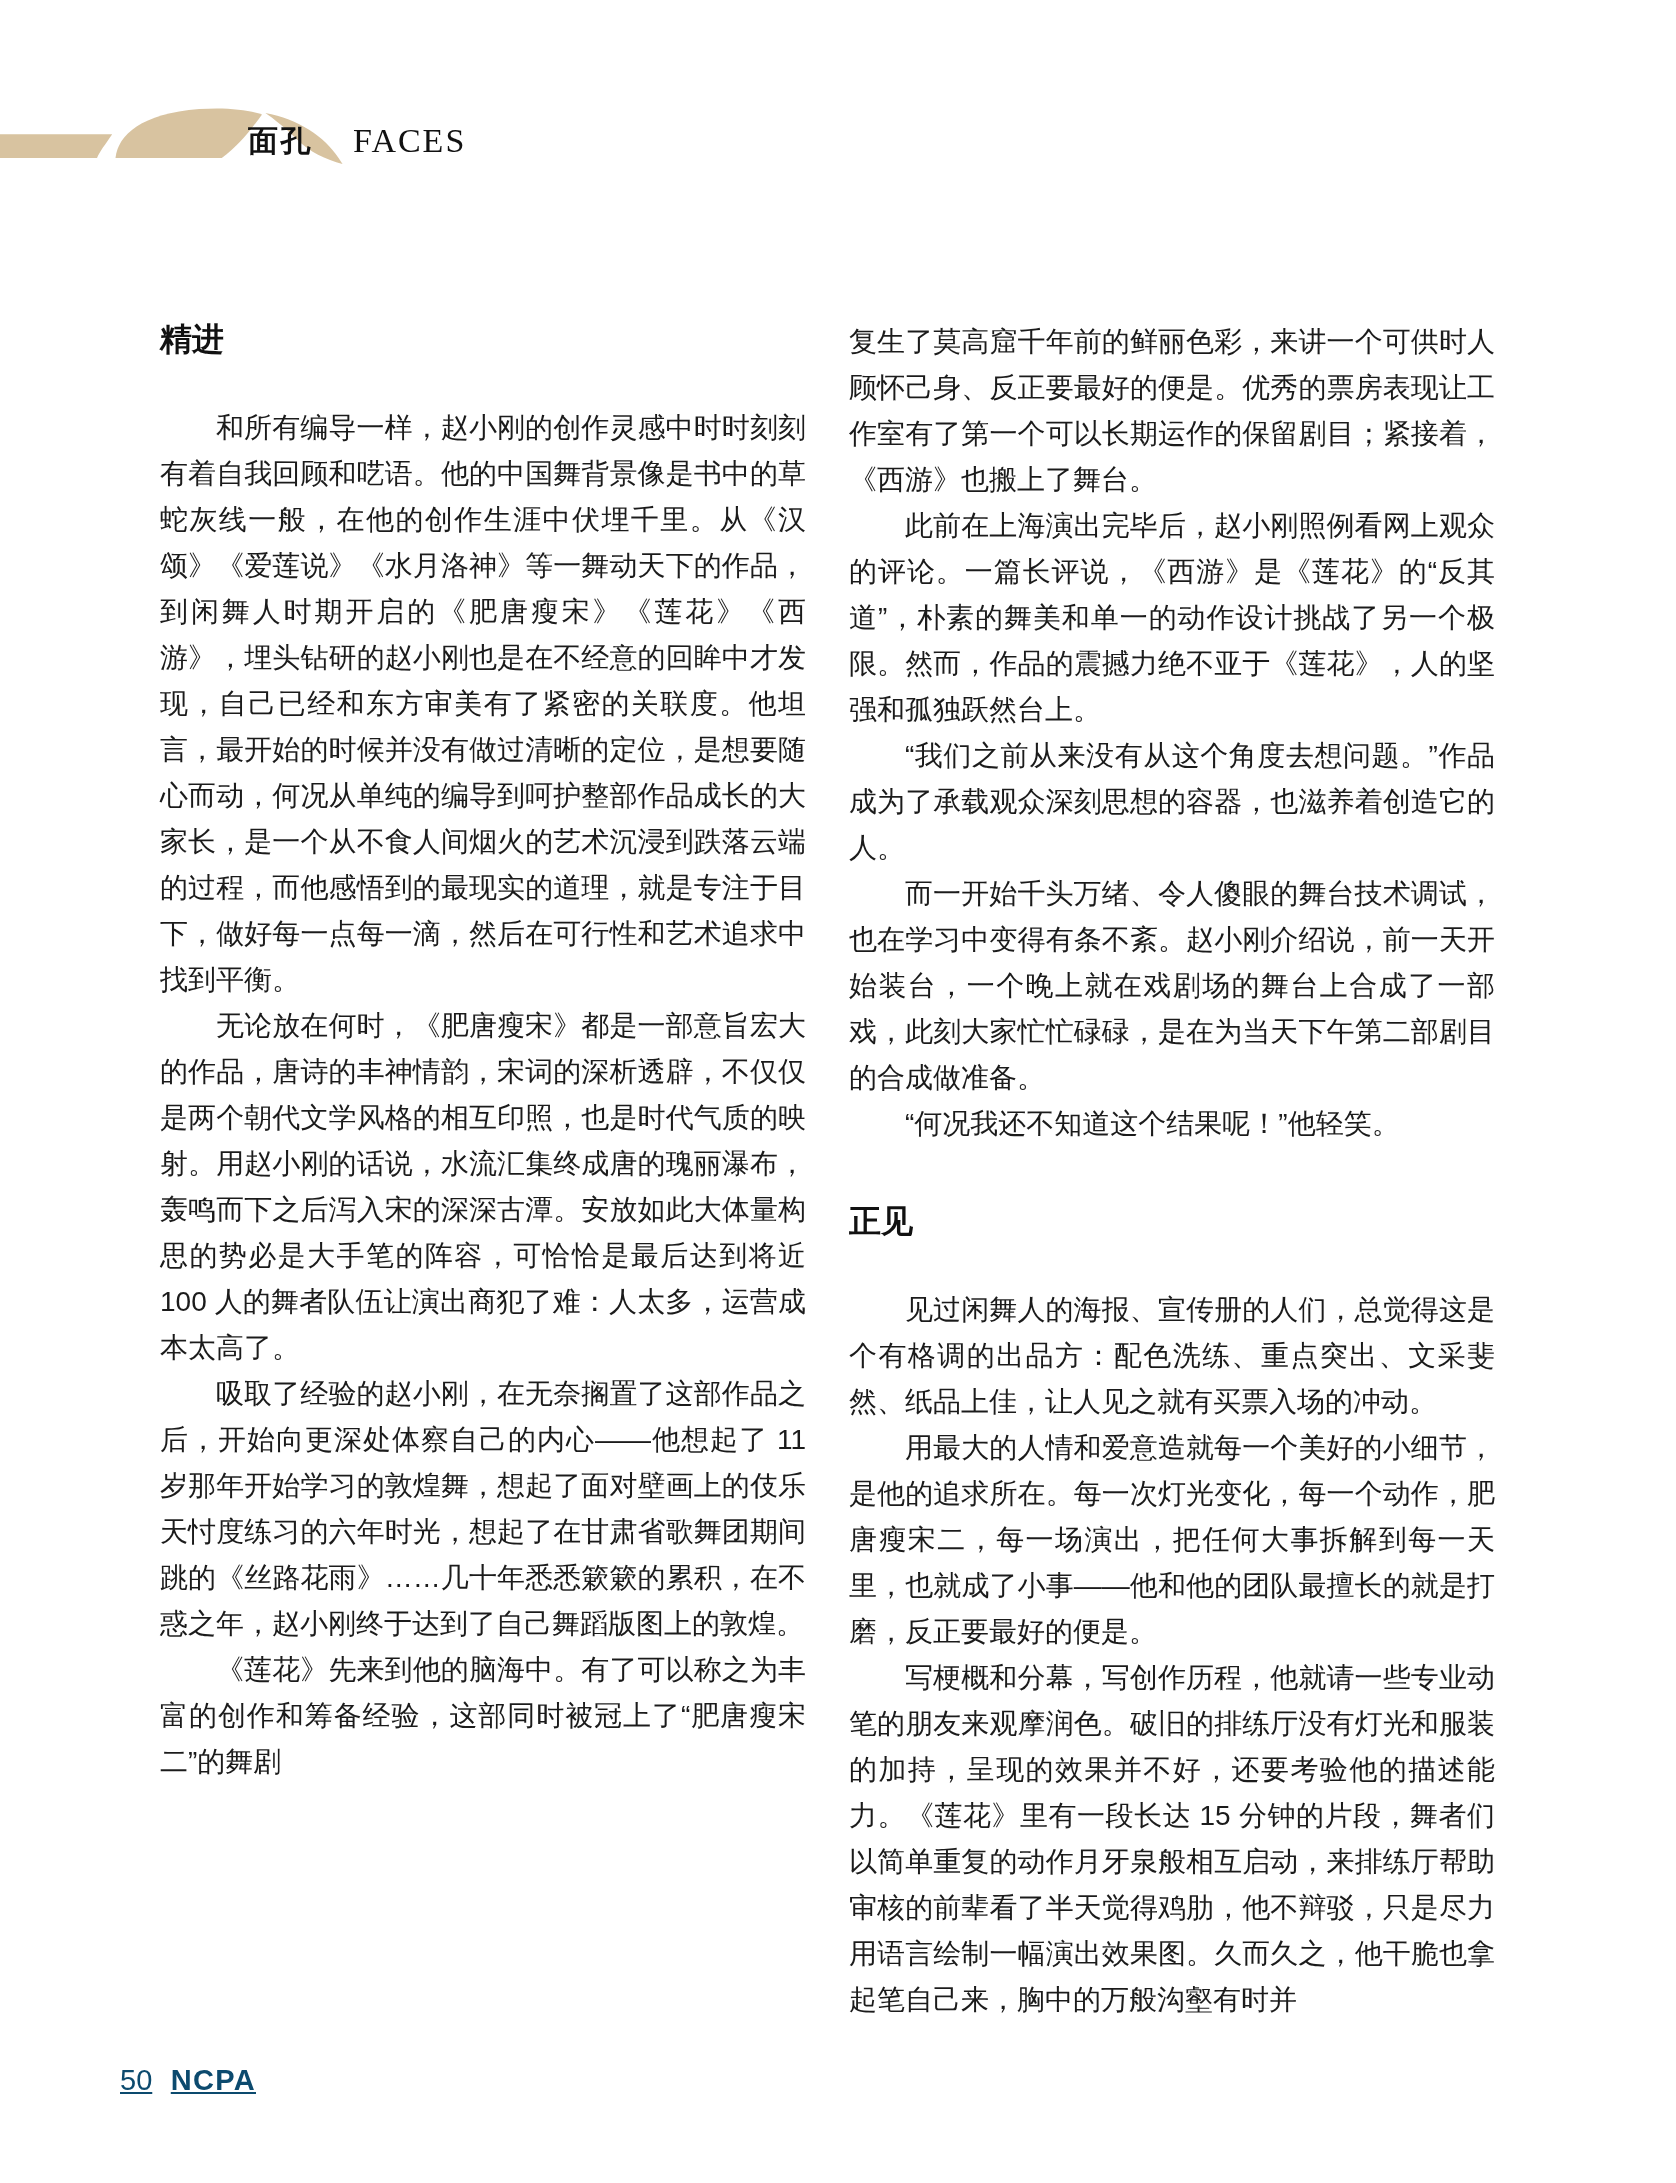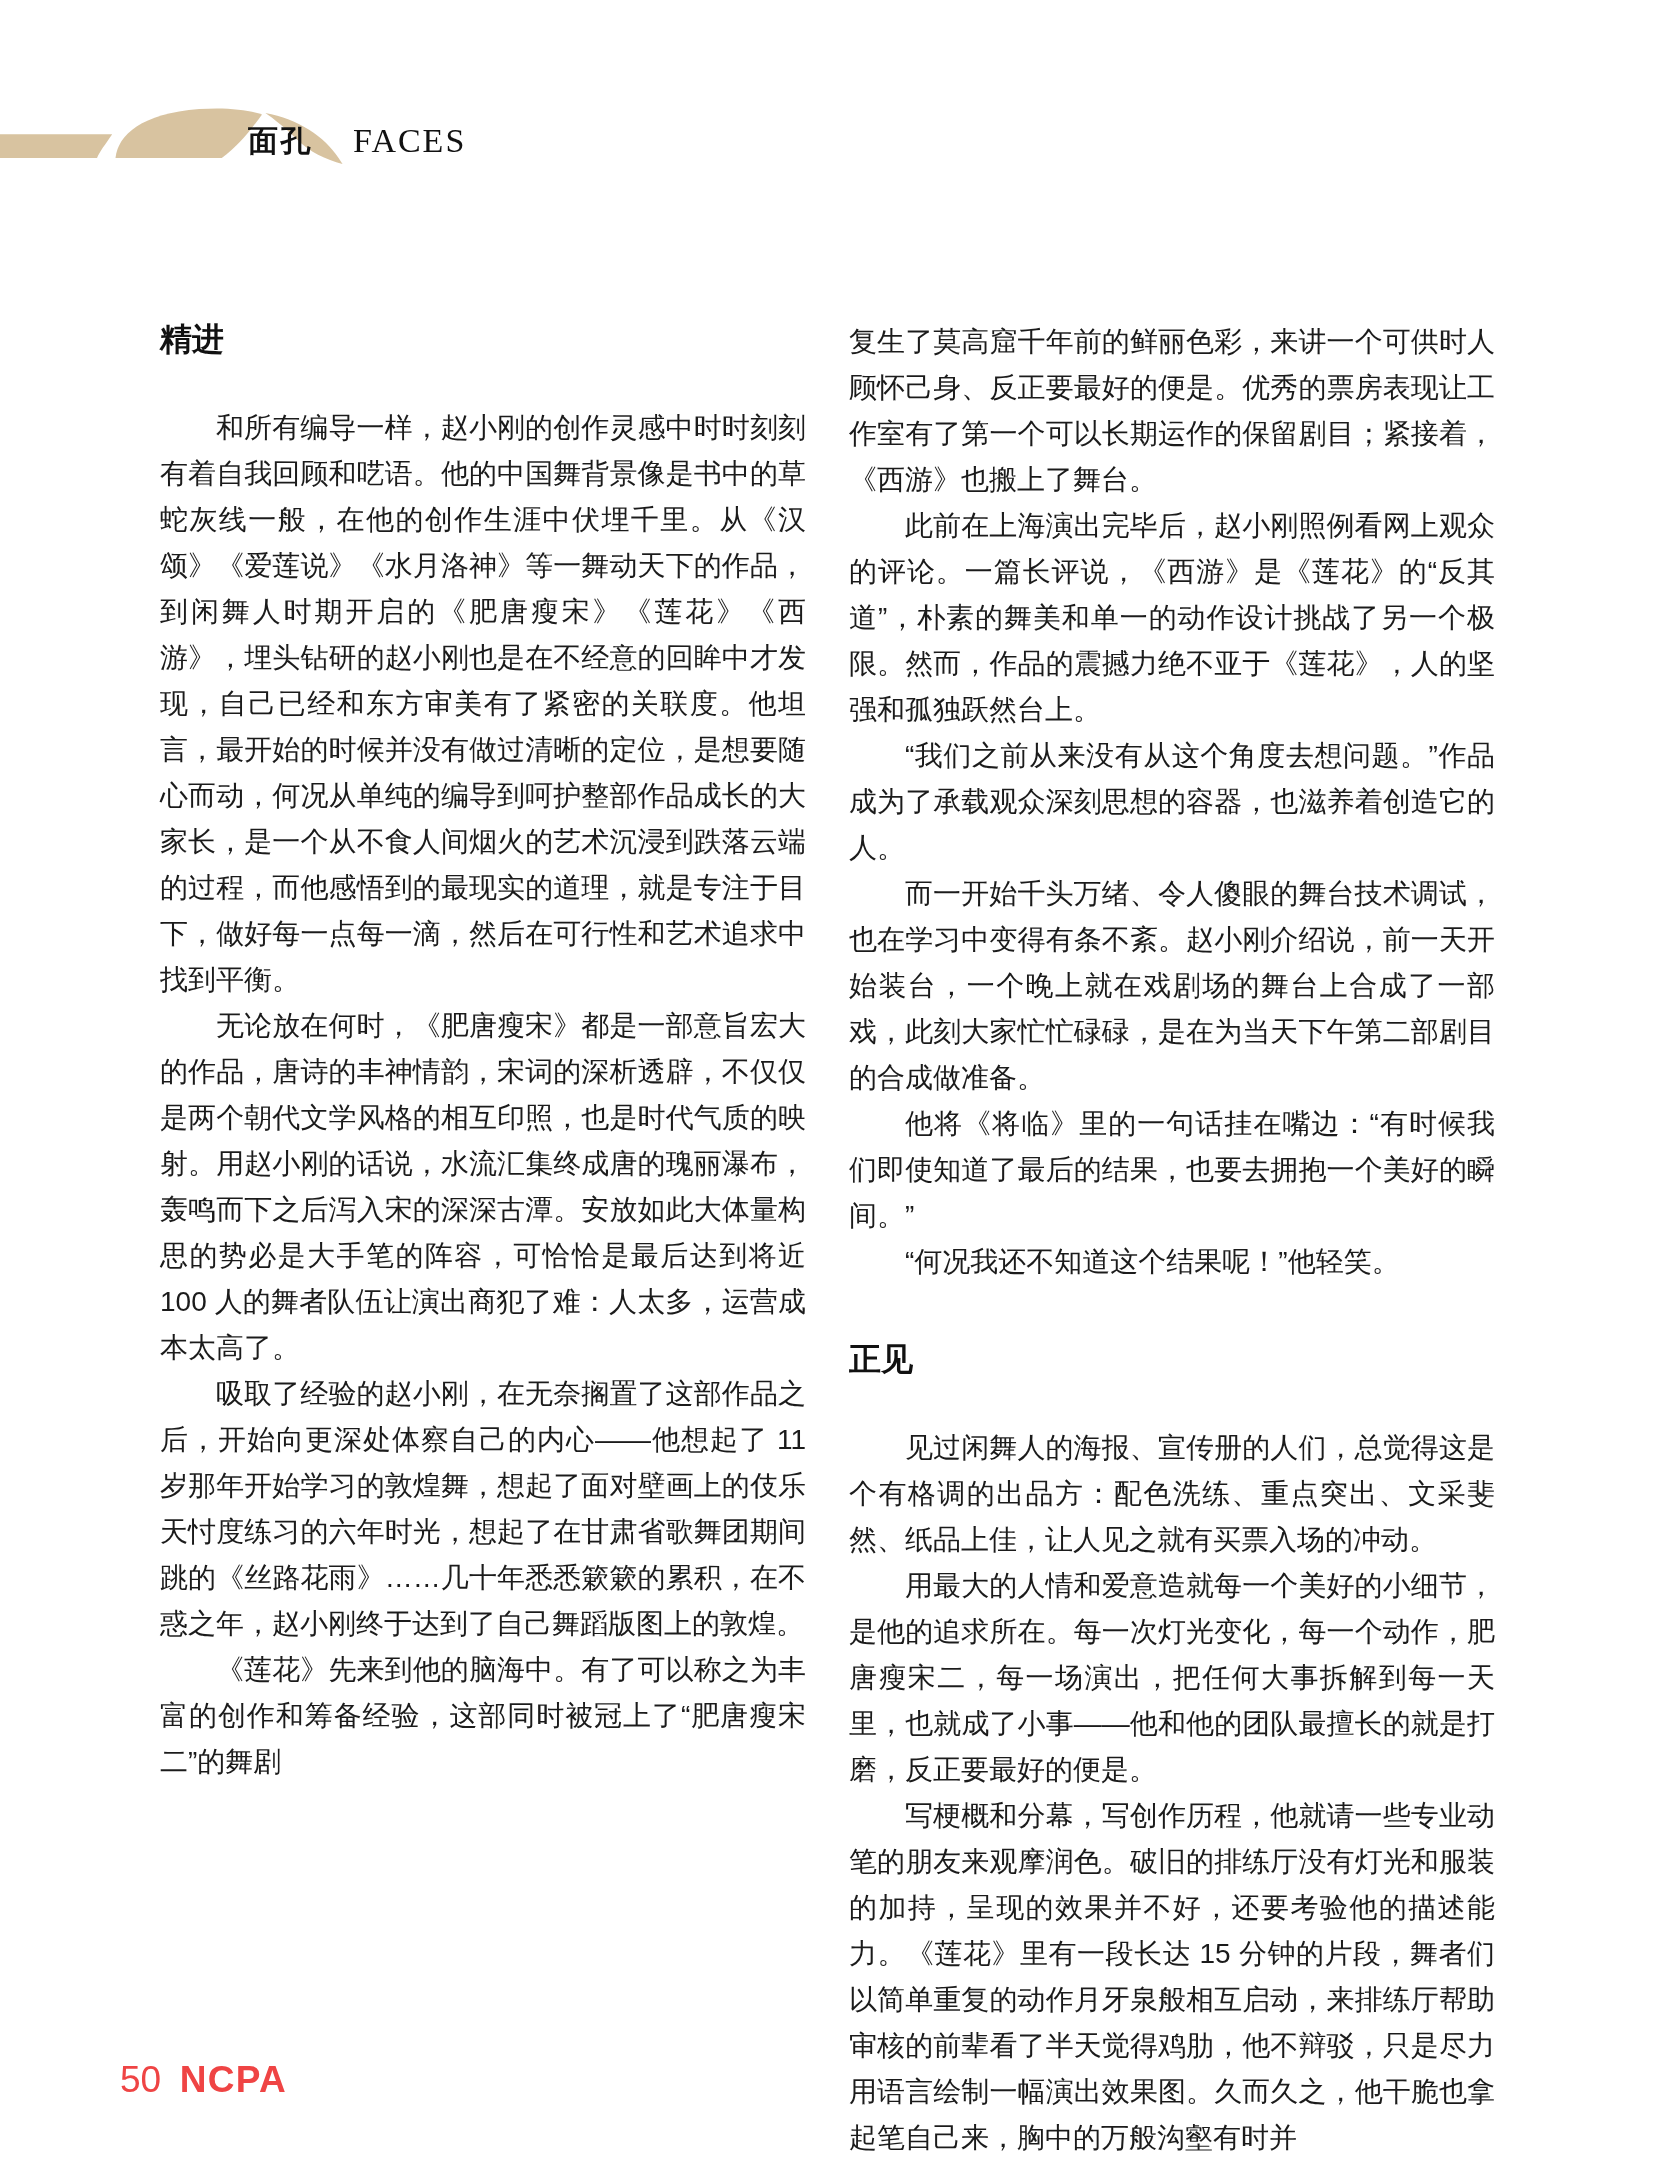--- a/index.html
+++ b/index.html
@@ -75,24 +75,25 @@
     text-align: justify;
     color: #1b1b1b;
   }
   .para.indent { text-indent: 2em; }
 
   
   .footer {
     position: absolute;
     left: 120px;
     top: 2064px;
-    font-size: 37px;
+    font-size: 29px;
     line-height: 32px;
-    color: #ef4444;
+    color: #0c4a6e;
     white-space: nowrap;
+    text-decoration: underline;
   }
   .footer .page-num { font-weight: 500; margin-right: 18.5px; }
   .footer .logo     { font-weight: 700; letter-spacing: 1.3px; }
 </style>
 </head>
 <body>
 
 <div>
   <svg class="header-graphic" viewBox="0 0 700 110" xmlns="http://www.w3.org/2000/svg" aria-hidden="true">
 
@@ -121,21 +122,20 @@
   <p class="para indent">无论放在何时，《肥唐瘦宋》都是一部意旨宏大的作品，唐诗的丰神情韵，宋词的深析透辟，不仅仅是两个朝代文学风格的相互印照，也是时代气质的映射。用赵小刚的话说，水流汇集终成唐的瑰丽瀑布，轰鸣而下之后泻入宋的深深古潭。安放如此大体量构思的势必是大手笔的阵容，可恰恰是最后达到将近 100 人的舞者队伍让演出商犯了难：人太多，运营成本太高了。</p>
   <p class="para indent">吸取了经验的赵小刚，在无奈搁置了这部作品之后，开始向更深处体察自己的内心——他想起了 11 岁那年开始学习的敦煌舞，想起了面对壁画上的伎乐天忖度练习的六年时光，想起了在甘肃省歌舞团期间跳的《丝路花雨》……几十年悉悉簌簌的累积，在不惑之年，赵小刚终于达到了自己舞蹈版图上的敦煌。</p>
   <p class="para indent">《莲花》先来到他的脑海中。有了可以称之为丰富的创作和筹备经验，这部同时被冠上了“肥唐瘦宋二”的舞剧</p>
 </div>
 
 <div class="column col-right">
   <p class="para">复生了莫高窟千年前的鲜丽色彩，来讲一个可供时人顾怀己身、反正要最好的便是。优秀的票房表现让工作室有了第一个可以长期运作的保留剧目；紧接着，《西游》也搬上了舞台。</p>
   <p class="para indent">此前在上海演出完毕后，赵小刚照例看网上观众的评论。一篇长评说，《西游》是《莲花》的“反其道”，朴素的舞美和单一的动作设计挑战了另一个极限。然而，作品的震撼力绝不亚于《莲花》，人的坚强和孤独跃然台上。</p>
   <p class="para indent">“我们之前从来没有从这个角度去想问题。”作品成为了承载观众深刻思想的容器，也滋养着创造它的人。</p>
   <p class="para indent">而一开始千头万绪、令人傻眼的舞台技术调试，也在学习中变得有条不紊。赵小刚介绍说，前一天开始装台，一个晚上就在戏剧场的舞台上合成了一部戏，此刻大家忙忙碌碌，是在为当天下午第二部剧目的合成做准备。</p>
-  <p class="para indent">他将《将临》里的一句话挂在嘴边：“有时候我们即使知道了最后的结果，也要去拥抱一个美好的瞬间。”</p>
   <p class="para indent">“何况我还不知道这个结果呢！”他轻笑。</p>
   <h2 class="section-heading mid">正见</h2>
   <p class="para indent">见过闲舞人的海报、宣传册的人们，总觉得这是个有格调的出品方：配色洗练、重点突出、文采斐然、纸品上佳，让人见之就有买票入场的冲动。</p>
   <p class="para indent">用最大的人情和爱意造就每一个美好的小细节，是他的追求所在。每一次灯光变化，每一个动作，肥唐瘦宋二，每一场演出，把任何大事拆解到每一天里，也就成了小事——他和他的团队最擅长的就是打磨，反正要最好的便是。</p>
   <p class="para indent">写梗概和分幕，写创作历程，他就请一些专业动笔的朋友来观摩润色。破旧的排练厅没有灯光和服装的加持，呈现的效果并不好，还要考验他的描述能力。《莲花》里有一段长达 15 分钟的片段，舞者们以简单重复的动作月牙泉般相互启动，来排练厅帮助审核的前辈看了半天觉得鸡肋，他不辩驳，只是尽力用语言绘制一幅演出效果图。久而久之，他干脆也拿起笔自己来，胸中的万般沟壑有时并</p>
 </div>
 
 <div class="footer">
   <span class="page-num">50</span><span class="logo">NCPA</span>
 </div>

